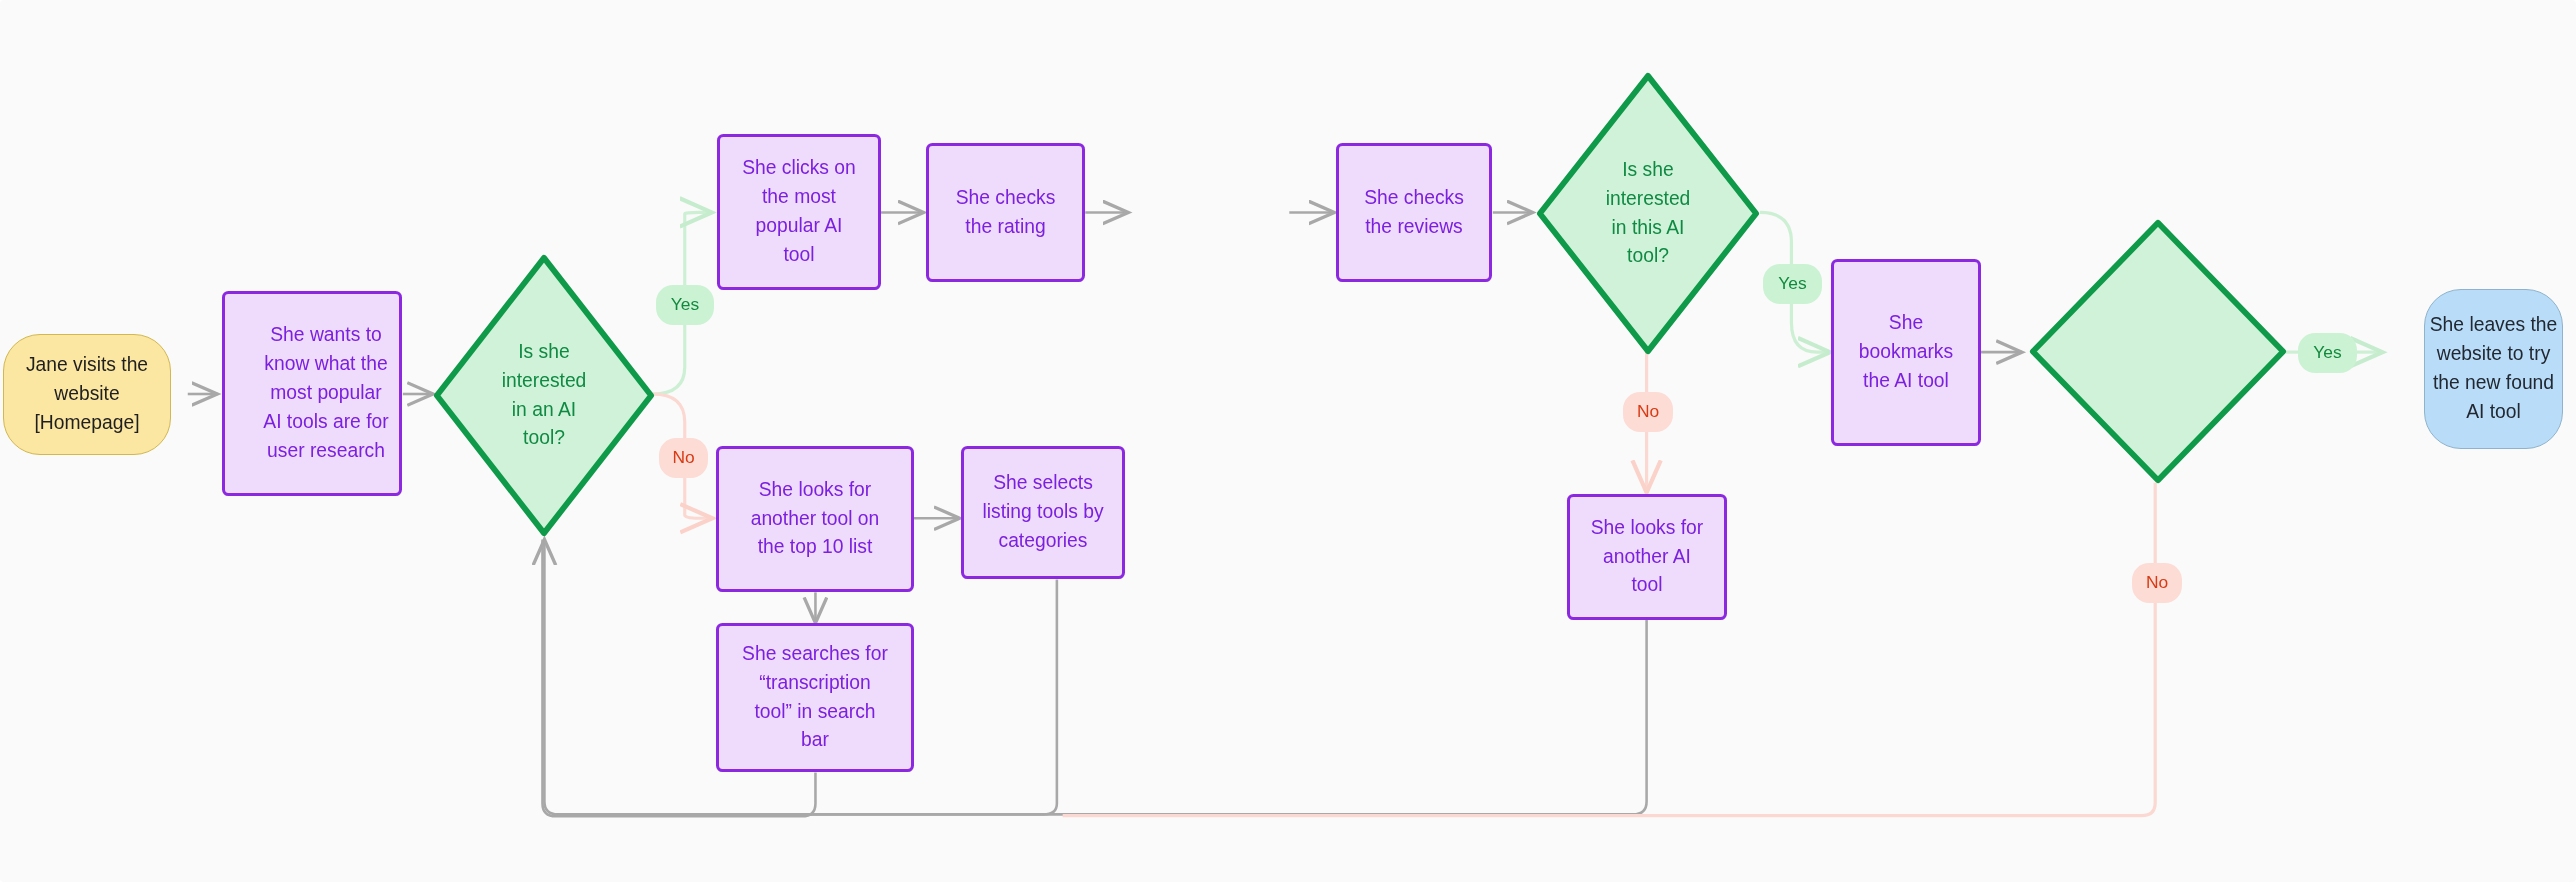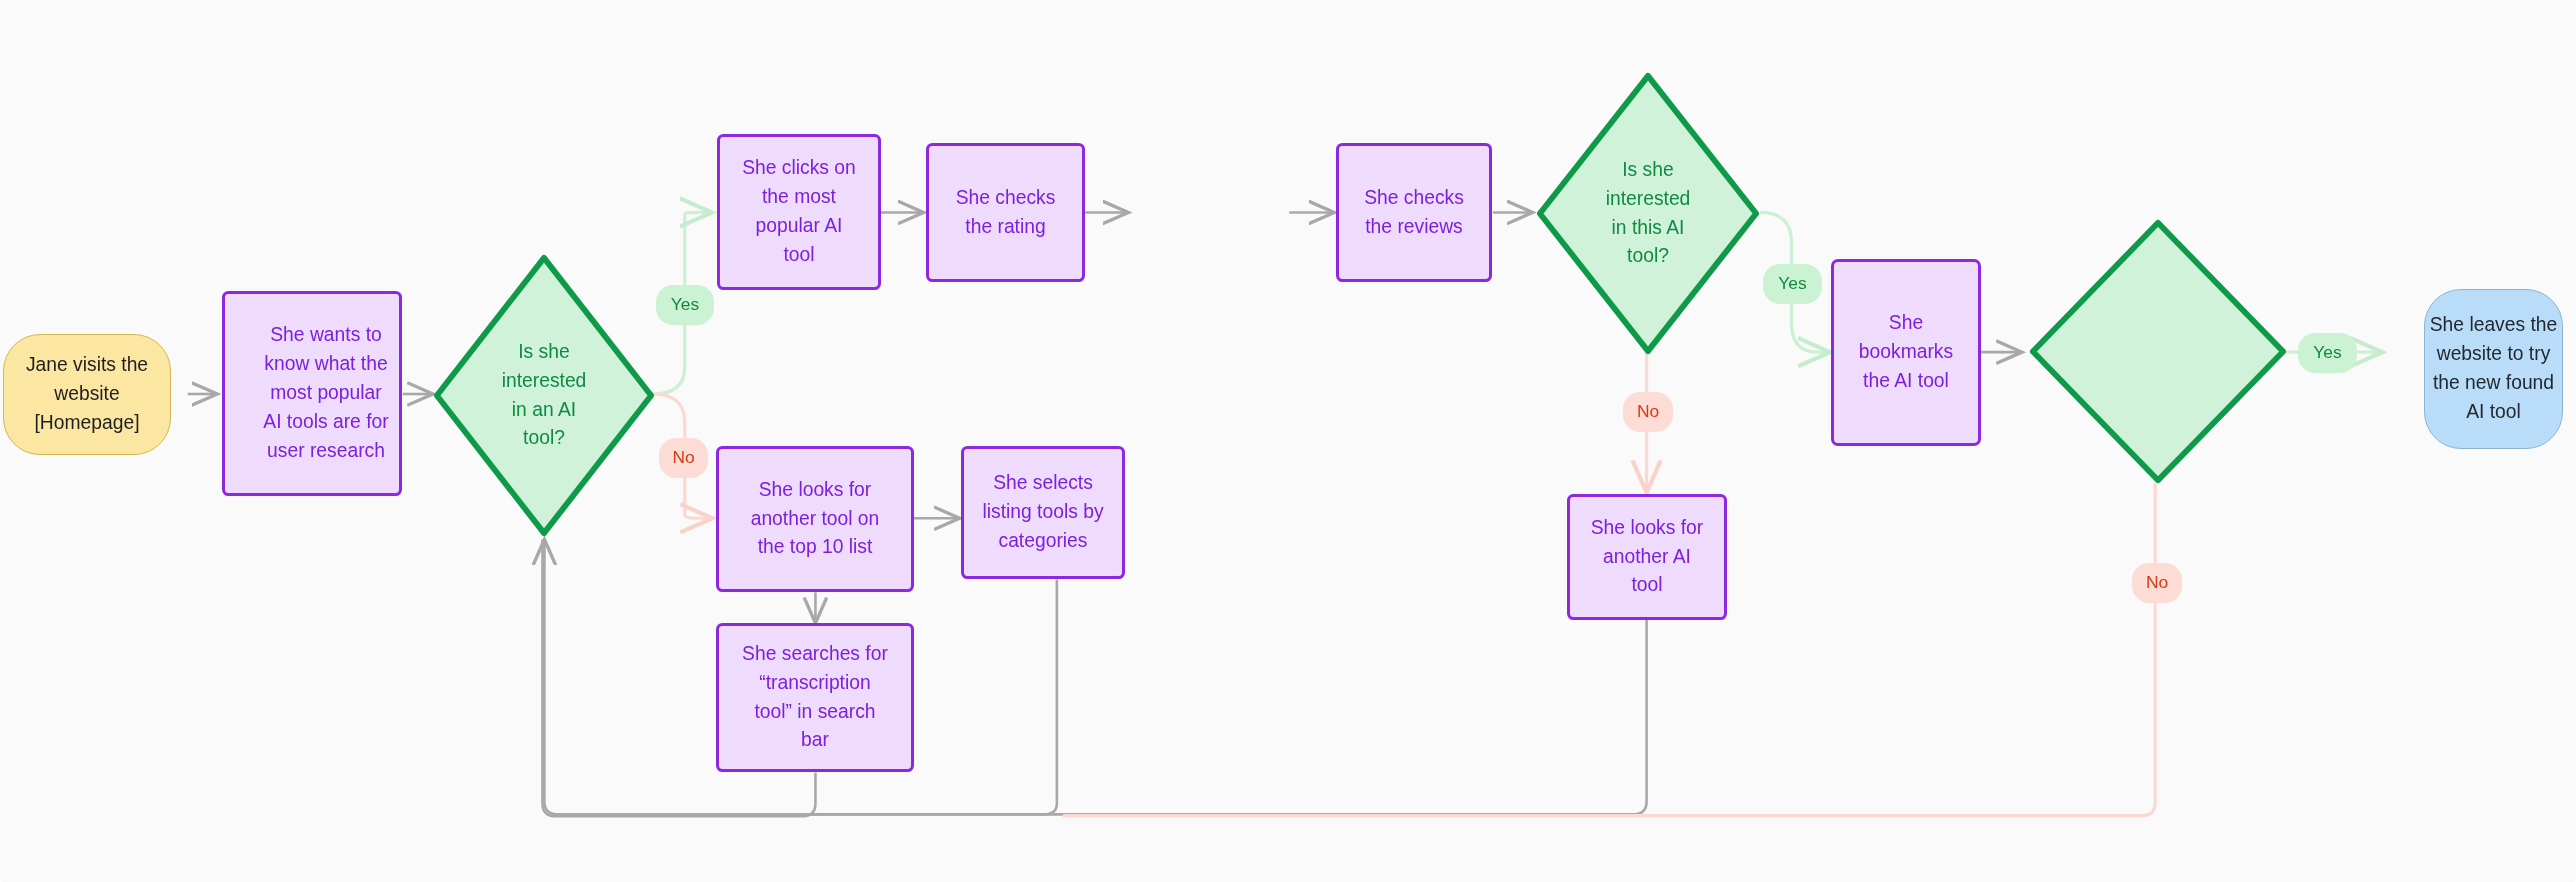--- a/index.html
+++ b/index.html
@@ -200,21 +200,21 @@
   <div class="node n-dec" style="left:1536px; top:72px; width:224px; height:283px;">
     <svg class="diamond-svg" viewBox="0 0 348 440" preserveAspectRatio="none">
       <polygon points="174,6 342,220 174,434 6,220" fill="#d0f2d8" stroke="#0f9a4a" stroke-width="9" stroke-linejoin="round"></polygon>
     </svg>
     <span class="txt">Is she
 interested
 in this AI
 tool?</span>
   </div>
 
-  <div class="node n-proc" style="left:1831px; top:259px; width:150px; height:187px;border-radius:7px;">
+  <div class="node n-proc" style="left:1831px; top:259px; width:150px; height:187px;">
     <span class="txt">She
 bookmarks
 the AI tool</span>
   </div>
 
   <div class="node n-dec" style="left:2029px; top:219px; width:258px; height:265px;">
     <svg class="diamond-svg" viewBox="0 0 400 412" preserveAspectRatio="none">
       <polygon points="200,6 394,206 200,406 6,206" fill="#d0f2d8" stroke="#0f9a4a" stroke-width="9" stroke-linejoin="round"></polygon>
     </svg>
   </div>

